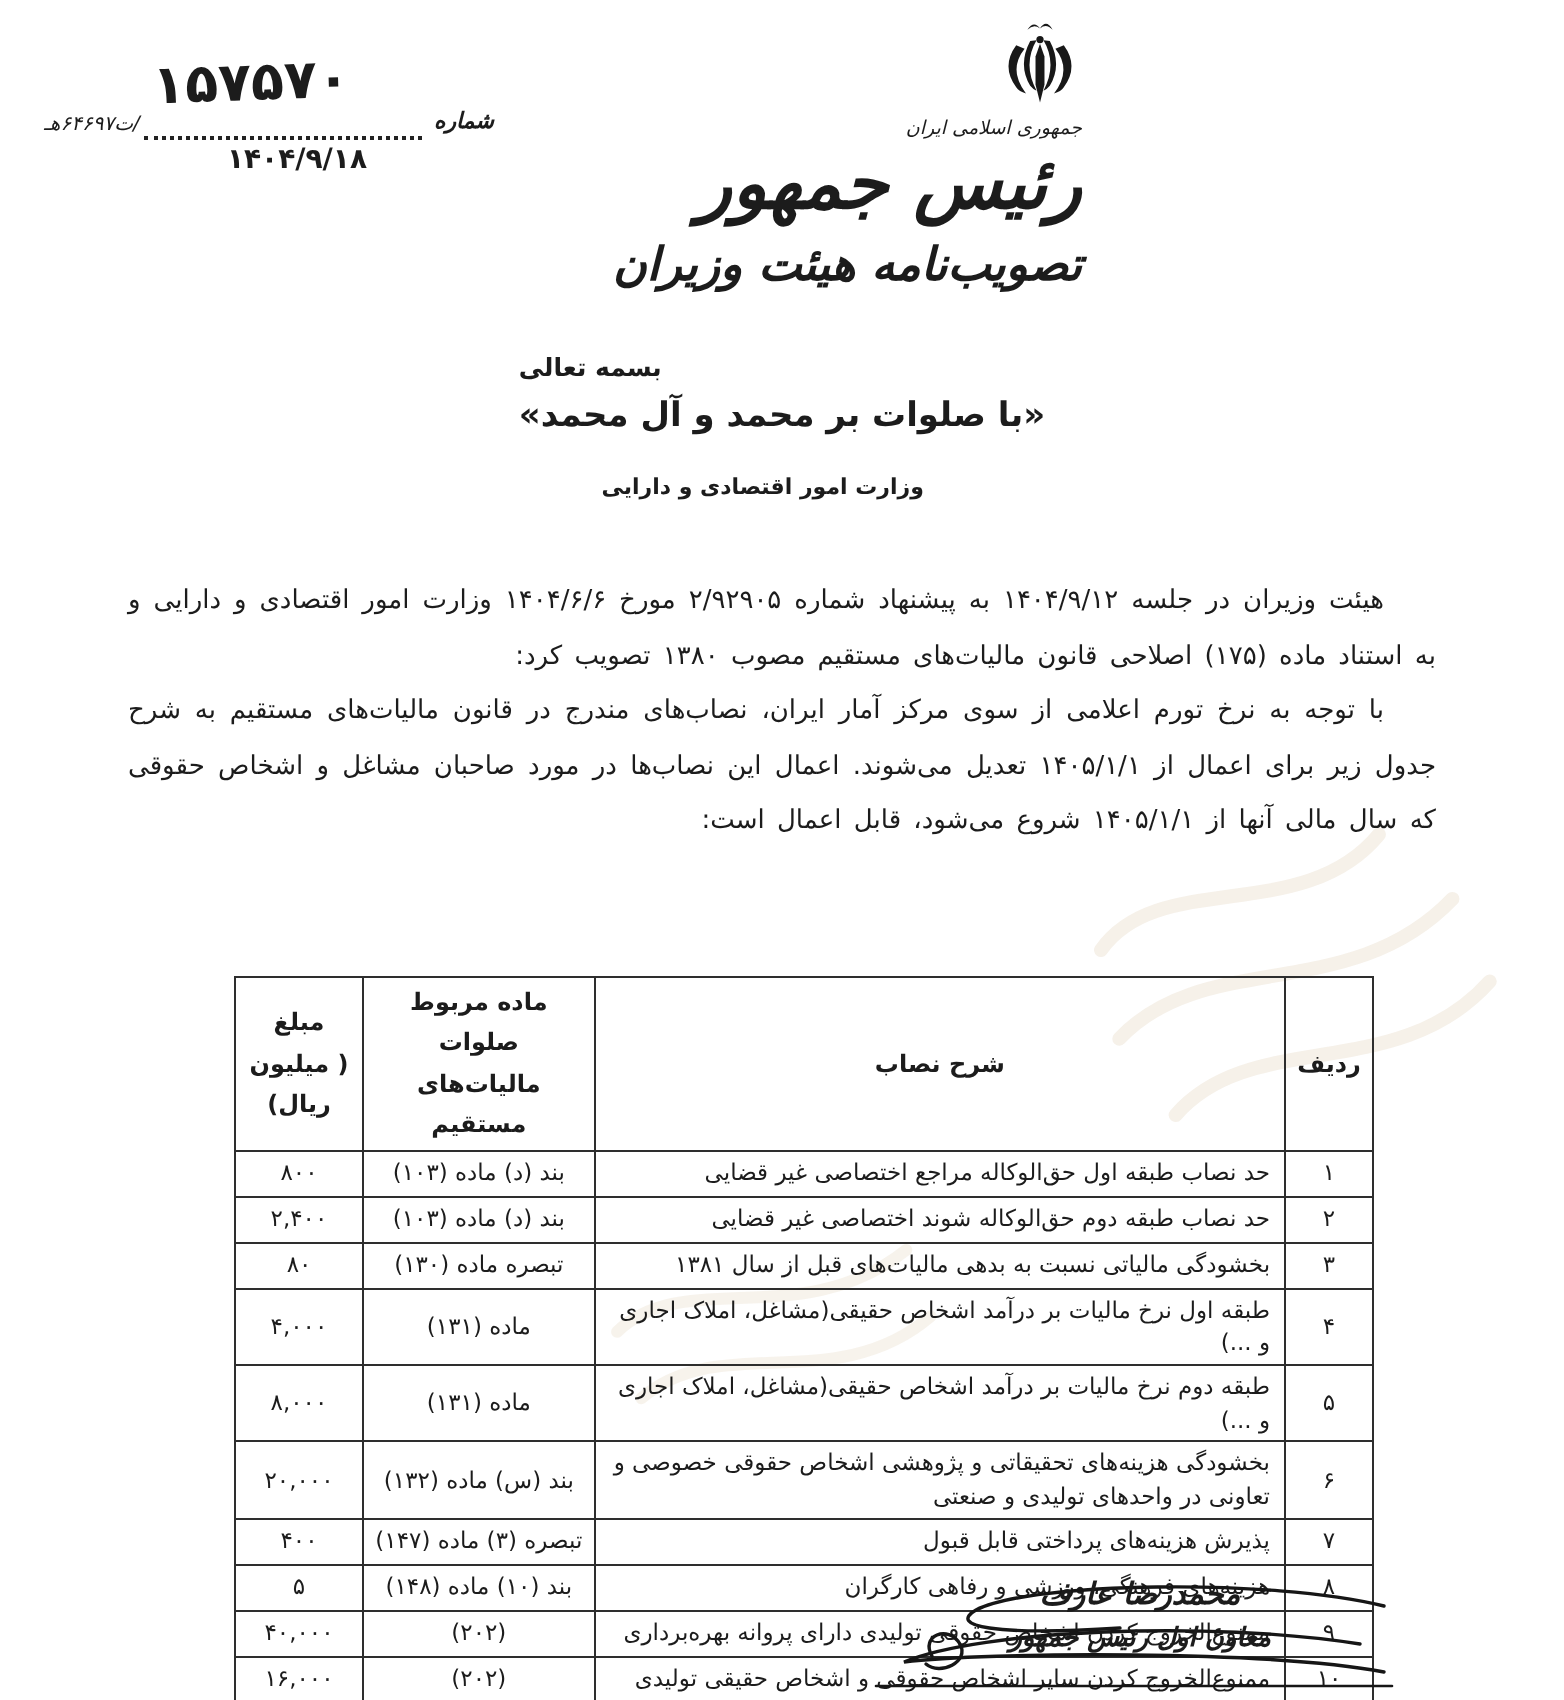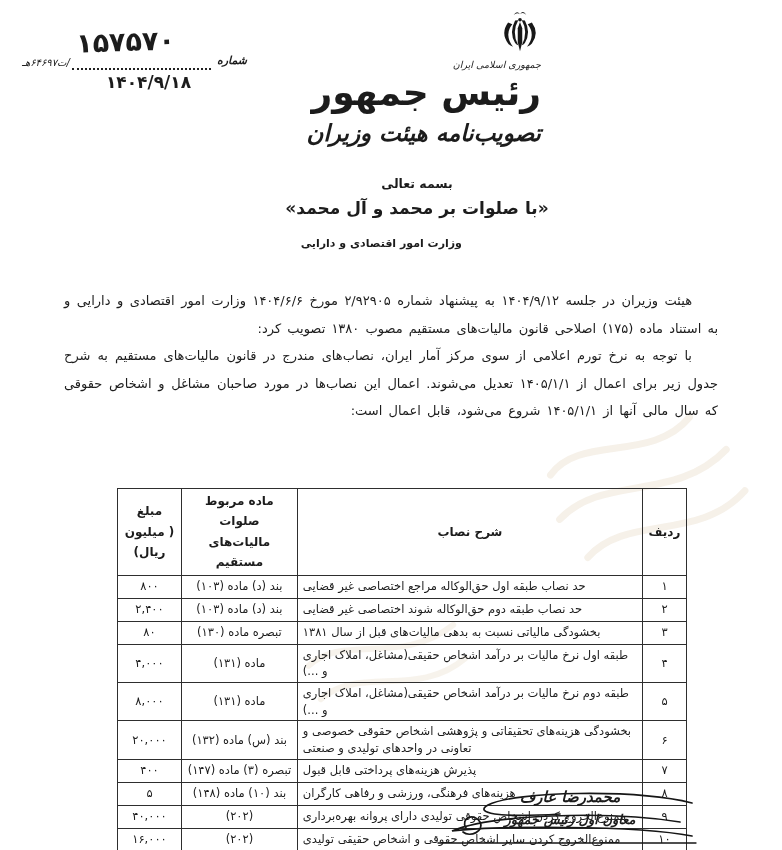--- a/index.html
+++ b/index.html
@@ -14,34 +14,34 @@
   .number-block { position:absolute; left:22px; top:26px; width:225px; direction:rtl; }
   .hand-number {
     text-align:center; font-size:27px; font-weight:bold; letter-spacing:4px;
     transform:rotate(-2deg); margin-right:18px; margin-bottom:-4px;
   }
   .ref-line { display:flex; align-items:flex-end; justify-content:flex-start;
     font-size:11px; font-style:italic; line-height:1.5; }
   .ref-label { font-weight:bold; margin-left:4px; white-space:nowrap; }
   .dots { flex:1; border-bottom:2px dotted #222; height:12px; margin:0 2px; }
   .ref-suffix { font-size:10px; white-space:nowrap; }
-  .hand-date { text-align:center; font-size:17px; font-weight:bold;
+  .hand-date { text-align:center; font-size:14px; font-weight:bold;
     letter-spacing:2px; margin-top:2px; margin-left:28px; }
 
   
   .letterhead { position:absolute; left:50%; top:8px; transform:translateX(-50%);
     width:300px; text-align:right; }
   .emblem { display:inline-block; }
   .country { font-size:9.5px; font-style:italic; letter-spacing:1px; margin-top:1px; }
-  .office { font-size:36px; font-weight:bold; line-height:1.15; margin-top:2px; }
+  .office { font-size:36px; font-weight:bold; font-style:italic; line-height:1.15; margin-top:2px; }
   .doc-type { font-size:23px; font-weight:bold; font-style:italic; margin-top:7px; }
 
   
   .invocation { position:absolute; left:50%; top:176px; transform:translateX(-50%);
-    text-align:center; white-space:nowrap;margin-left:26px; }
+    text-align:left; white-space:nowrap; }
   .invocation .l1 { font-size:12.5px; font-weight:bold; }
   .invocation .l2 { font-size:17px; font-weight:bold; margin-top:7px; }
 
   
   .addressee { position:absolute; left:50%; top:237px; transform:translateX(-56%);
     font-size:11px; font-weight:bold; white-space:nowrap; }
 
   
   .body-text { position:absolute; top:287px; right:64px; left:64px;
     font-size:13px; line-height:2.12; text-align:justify; }
@@ -49,21 +49,21 @@
 
   
   .nisab-table { position:absolute; top:488px; right:95px; width:570px;
     border-collapse:collapse; direction:rtl; }
   .nisab-table th, .nisab-table td {
     border:1.4px solid #2e2e2e; padding:2px 5px; font-size:11.5px;
     text-align:center; vertical-align:middle;
   }
   .nisab-table th { font-weight:bold; font-size:12px; height:48px; line-height:1.7; }
   .nisab-table td { height:23px; line-height:1.45; }
-  .nisab-table td.desc { text-align:left; padding-right:7px; }
+  .nisab-table td.desc { text-align:right; padding-right:7px; }
   col.c-row { width:44px; } col.c-desc { width:346px; }
   col.c-article { width:116px; } col.c-amount { width:64px; }
 
   
   .signature { position:absolute; left:430px; top:788px; width:280px; height:62px;
     direction:rtl; text-align:center; }
   .signature .name { position:relative; z-index:2; font-size:15px; font-weight:bold;
     font-style:italic; letter-spacing:1px; }
   .signature .title { position:relative; z-index:2; font-size:13px; font-weight:bold;
     font-style:italic; margin-top:6px; }

